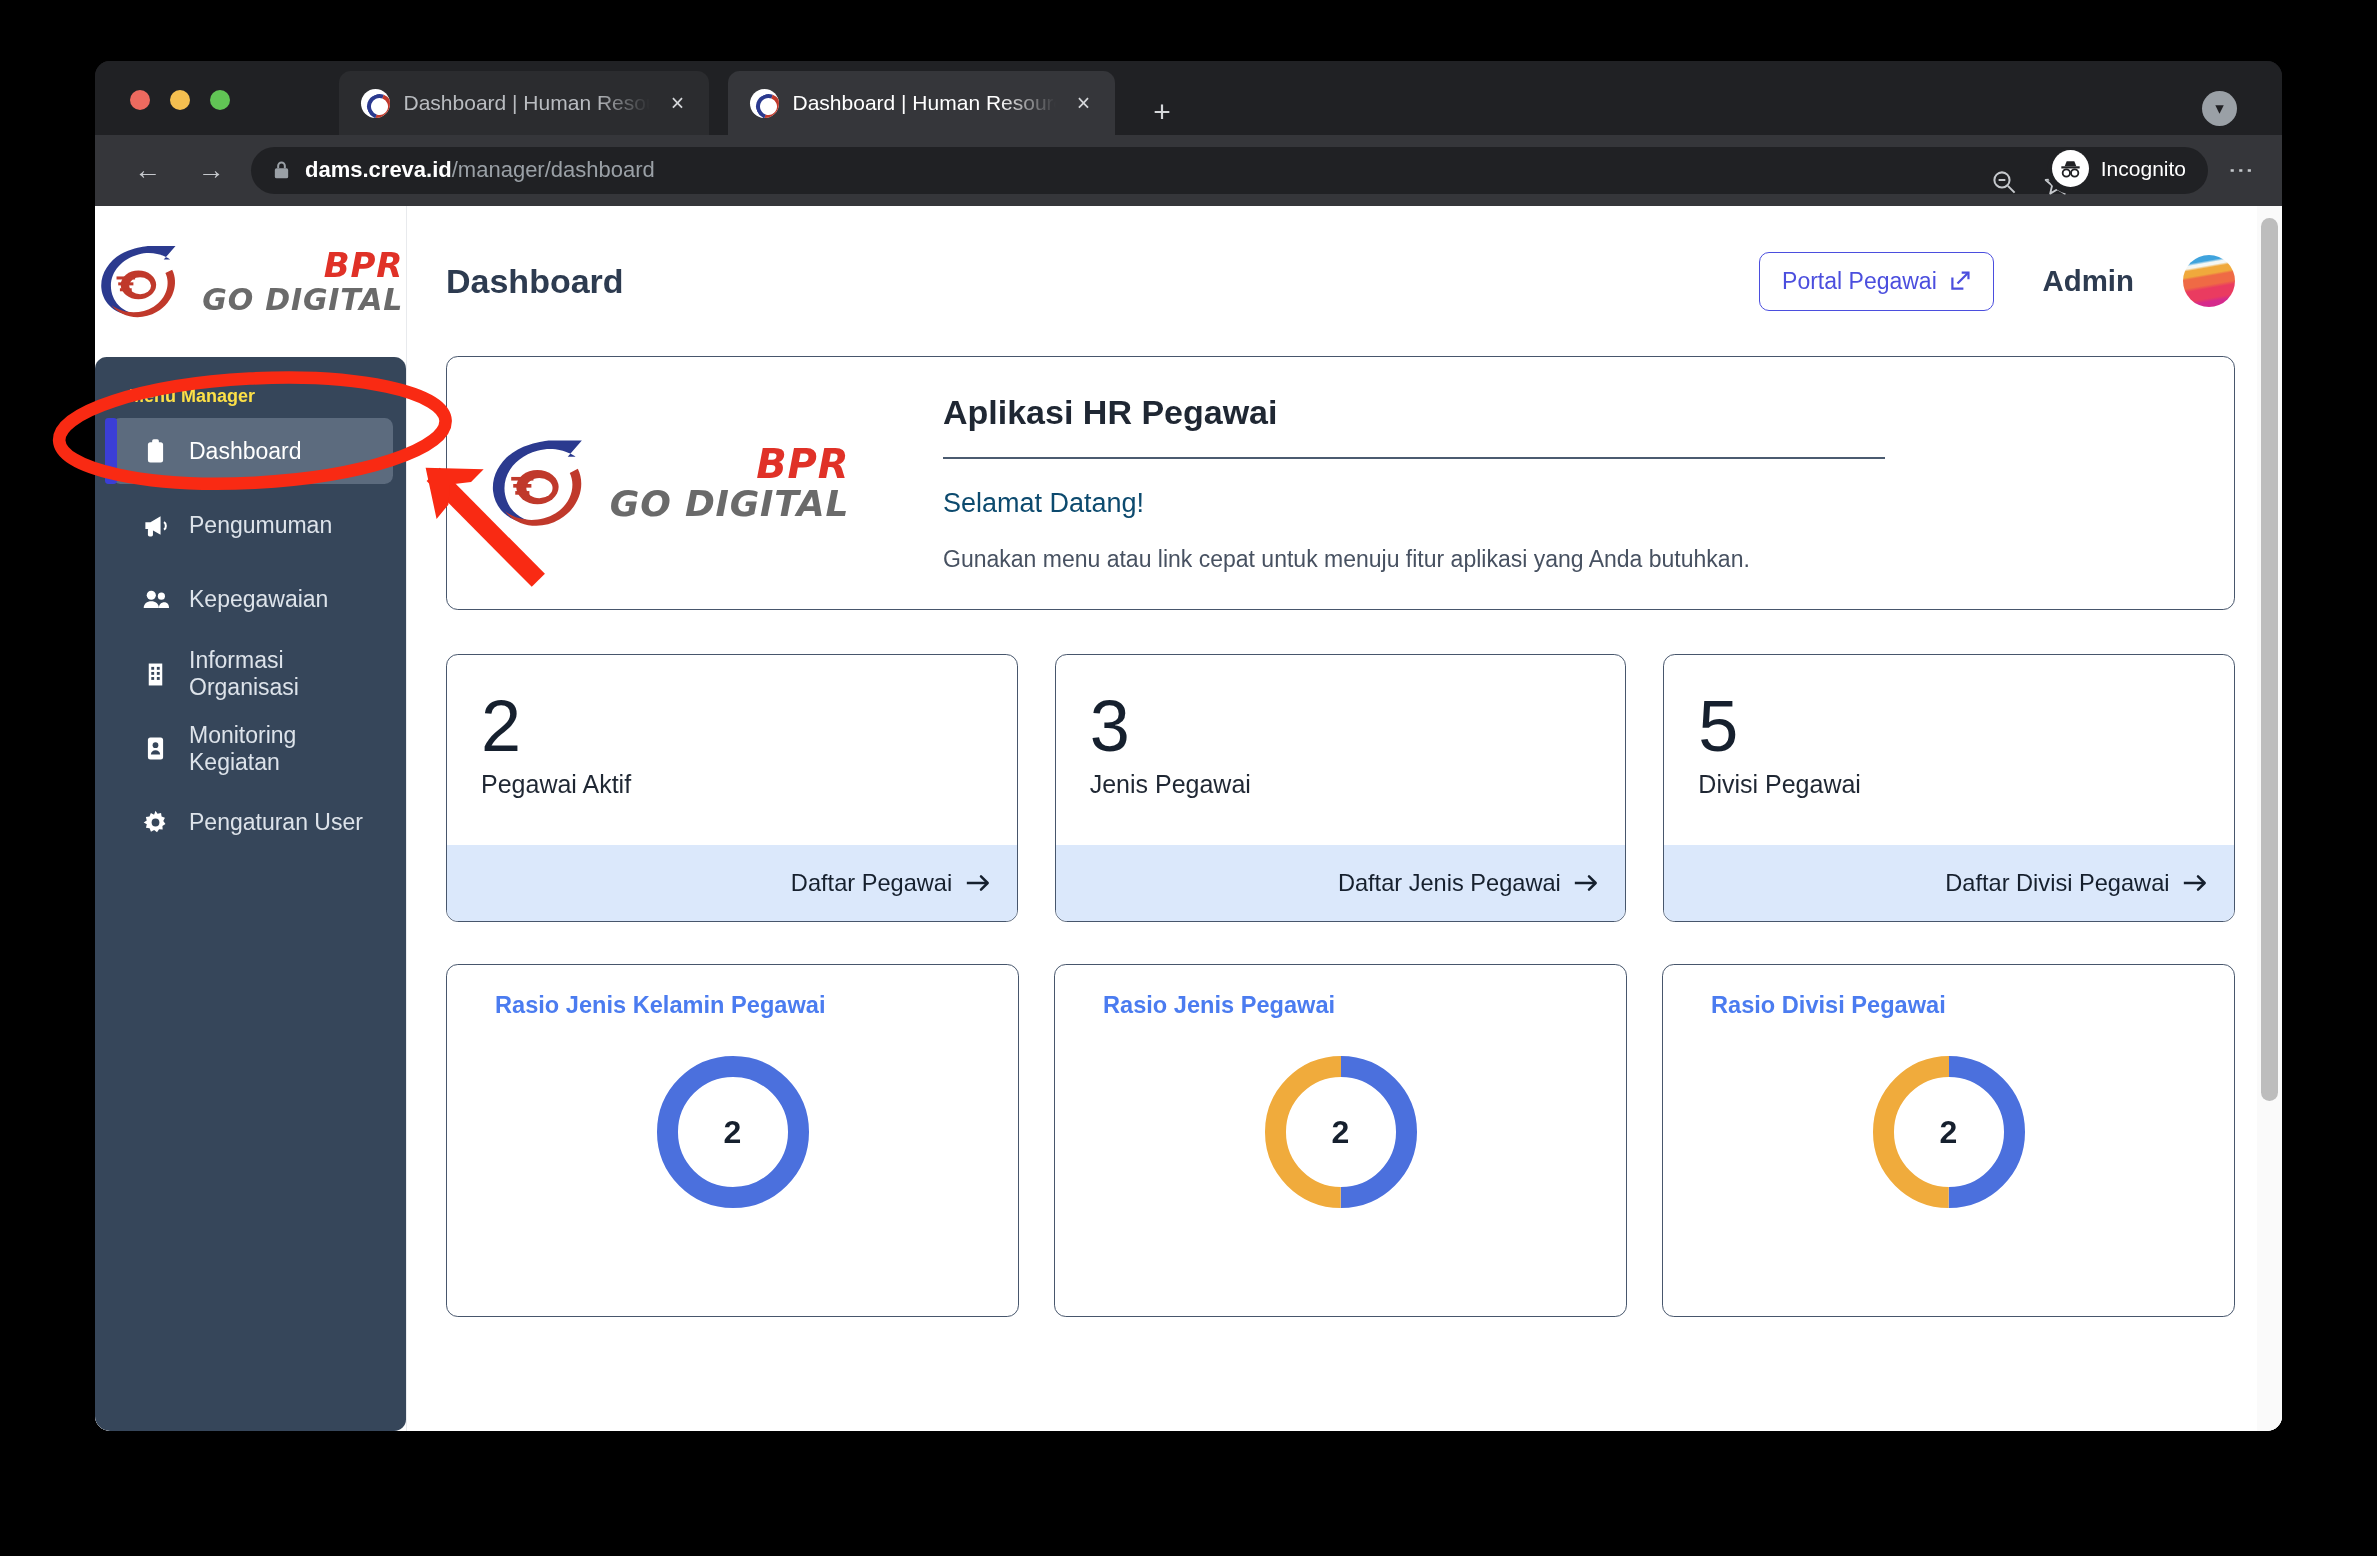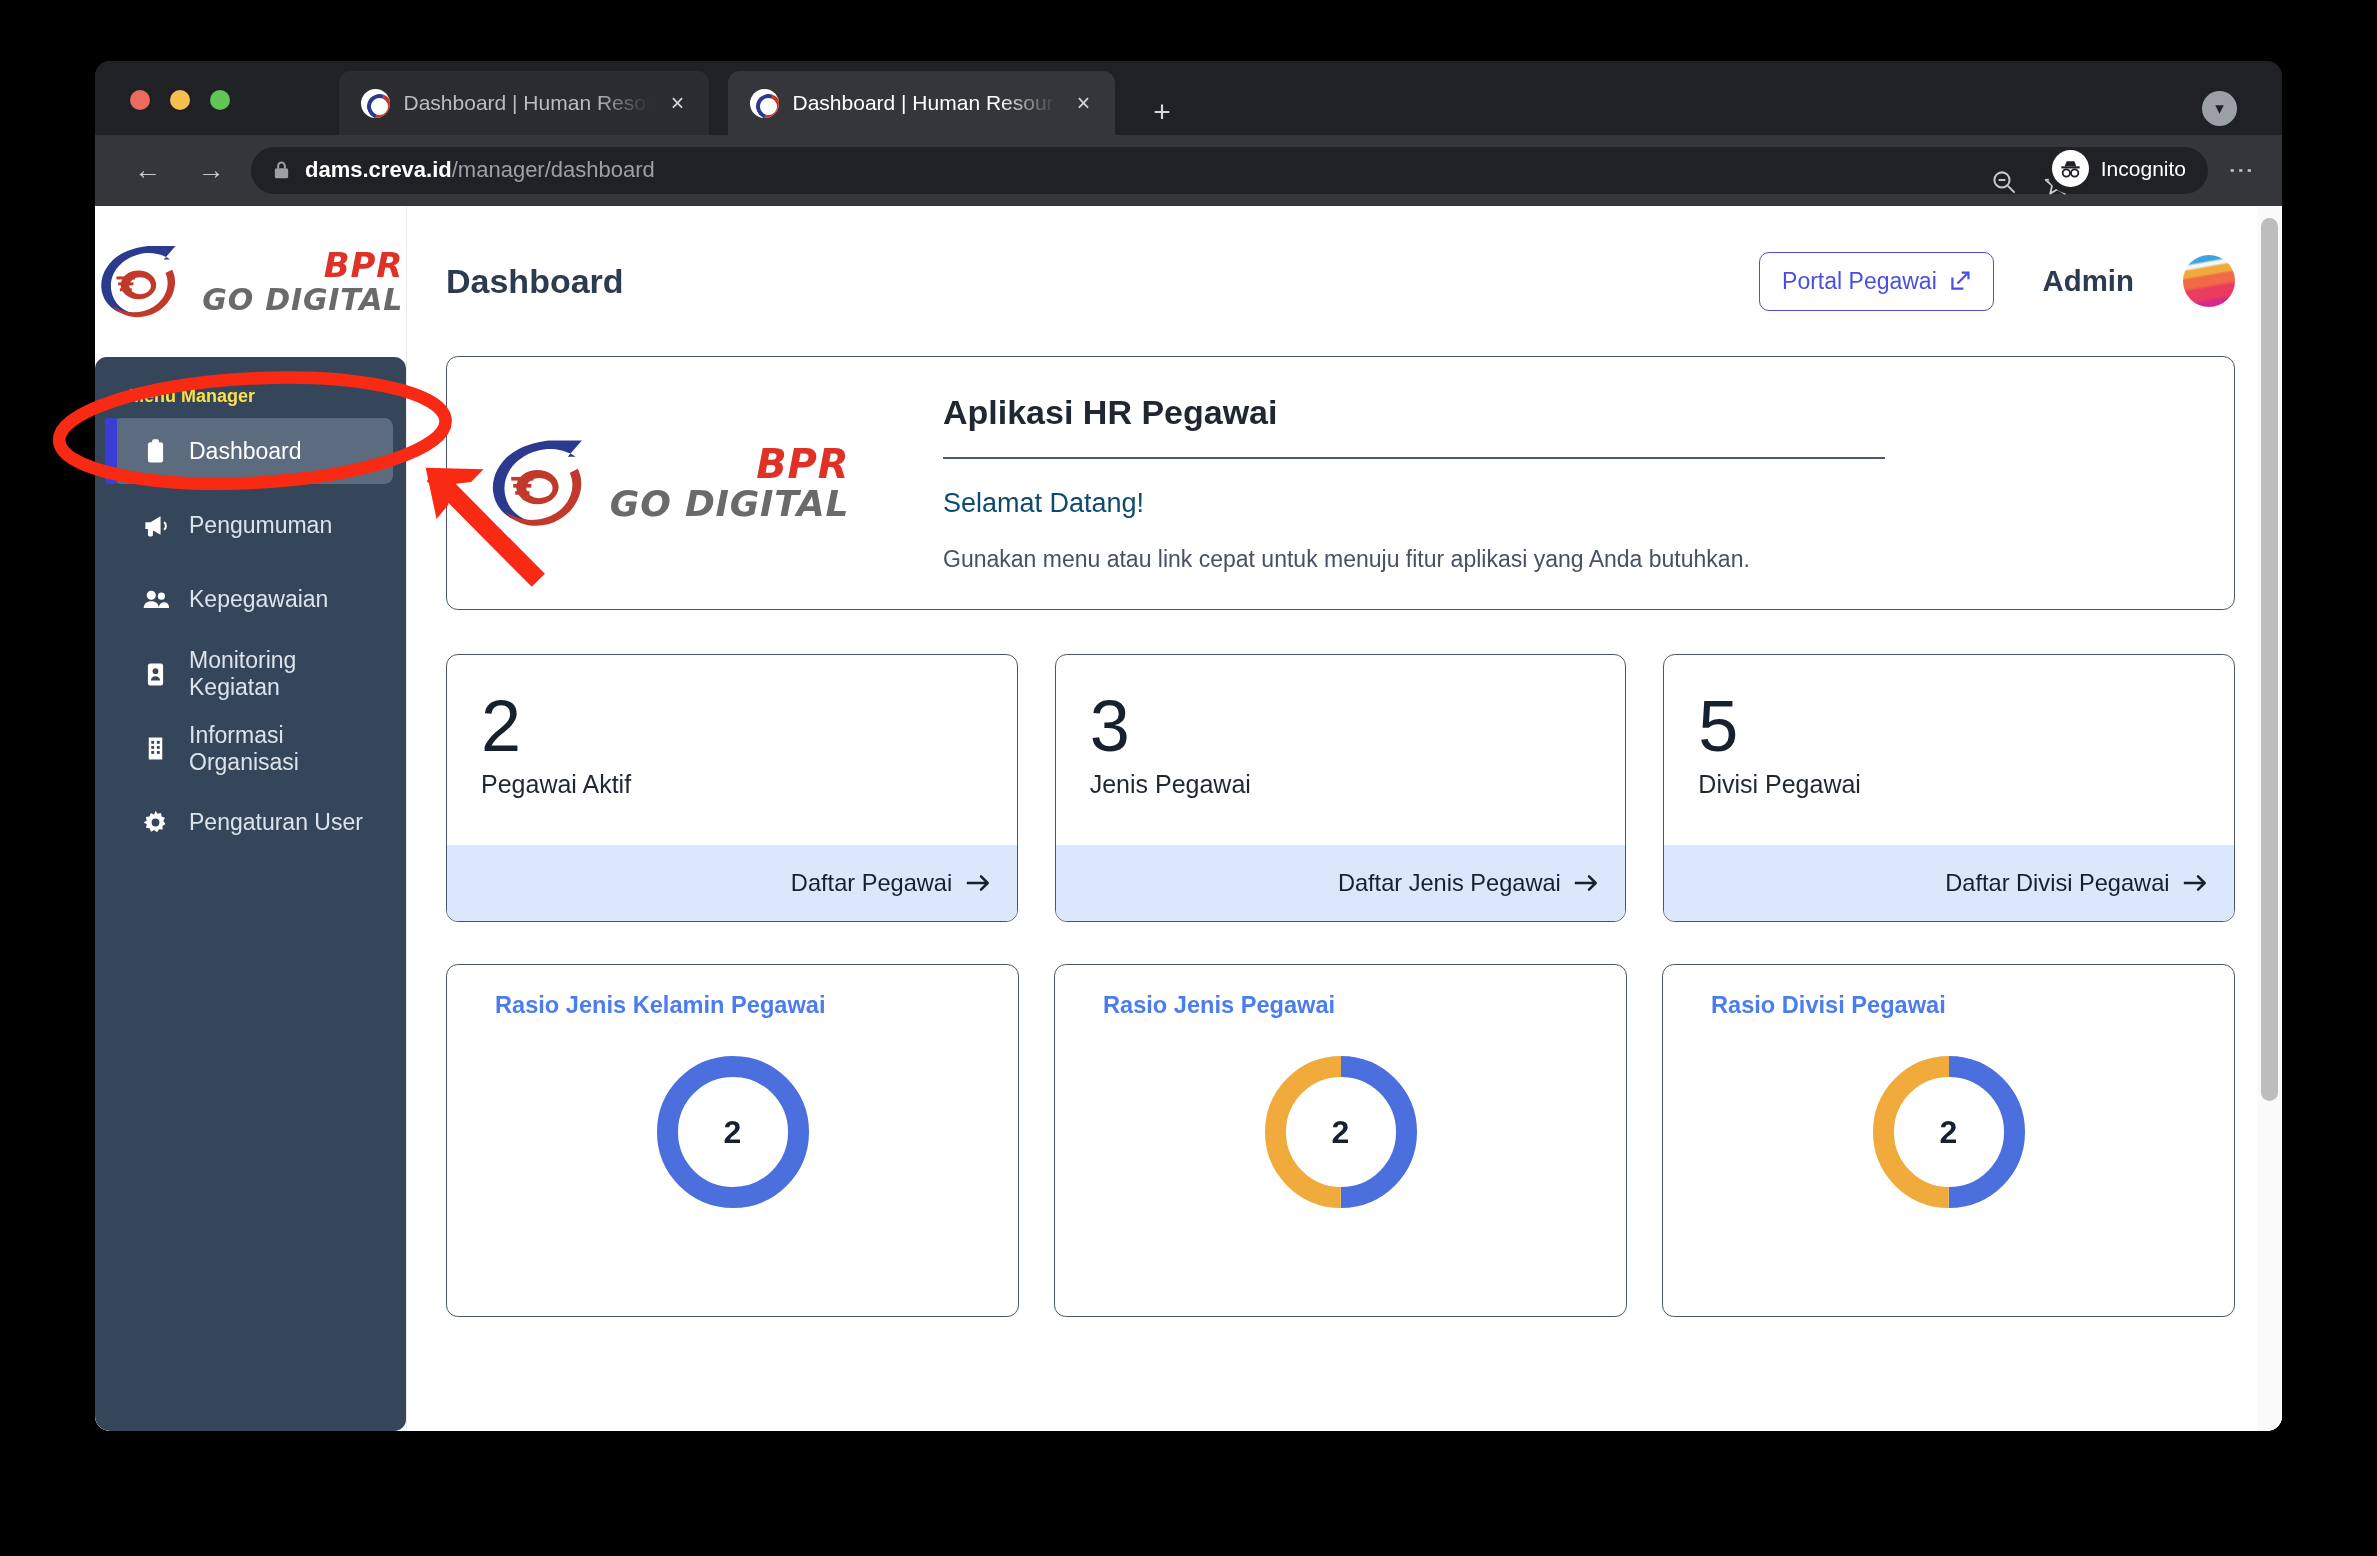--- a/index.html
+++ b/index.html
@@ -411,38 +411,38 @@
             <circle cx="11" cy="11" r="5.4" fill="#fff"></circle>
             <circle cx="23" cy="12" r="4.2" fill="#fff"></circle>
             <path d="M2 26c0-5 4-8 9-8s9 3 9 8z" fill="#fff"></path>
             <path d="M20 26c0-4 3-6.6 6.4-6.6S32 22 32 26z" fill="#fff"></path>
           </svg>
           <span>Kepegawaian</span>
         </div>
 
         <div class="menu-item">
           <svg class="menu-icon" viewBox="0 0 32 32">
-            <rect x="7" y="3" width="18" height="26" rx="3" fill="#fff"></rect>
-            <circle cx="16" cy="12" r="3.4" fill="#36465a"></circle>
-            <path d="M10.5 23c0-3 2.5-5 5.5-5s5.5 2 5.5 5z" fill="#36465a"></path>
-          </svg>
-          <span>Monitoring Kegiatan</span>
-        </div>
-
-        <div class="menu-item">
-          <svg class="menu-icon" viewBox="0 0 32 32">
             <rect x="8" y="3" width="16" height="26" fill="#fff"></rect>
             <rect x="11" y="7" width="3.4" height="3.4" fill="#36465a"></rect>
             <rect x="17.6" y="7" width="3.4" height="3.4" fill="#36465a"></rect>
             <rect x="11" y="13" width="3.4" height="3.4" fill="#36465a"></rect>
             <rect x="17.6" y="13" width="3.4" height="3.4" fill="#36465a"></rect>
             <rect x="11" y="19" width="3.4" height="3.4" fill="#36465a"></rect>
             <rect x="17.6" y="19" width="3.4" height="3.4" fill="#36465a"></rect>
           </svg>
           <span>Informasi Organisasi</span>
+        </div>
+
+        <div class="menu-item">
+          <svg class="menu-icon" viewBox="0 0 32 32">
+            <rect x="7" y="3" width="18" height="26" rx="3" fill="#fff"></rect>
+            <circle cx="16" cy="12" r="3.4" fill="#36465a"></circle>
+            <path d="M10.5 23c0-3 2.5-5 5.5-5s5.5 2 5.5 5z" fill="#36465a"></path>
+          </svg>
+          <span>Monitoring Kegiatan</span>
         </div>
 
         <div class="menu-item">
           <svg class="menu-icon" viewBox="0 0 32 32">
             <path d="M16 2l2.4 3.6 4.2-1 .6 4.3 4 1.6-2 3.8 2.6 3.4-3.6 2.4.3 4.3-4.3-.5-2.4 3.6-3.4-2.6-3.8 2-1.6-4-4.3-.6 1-4.2L2 16l3.6-2.4-1-4.2 4.3-.6 1.6-4 3.8 2z" fill="#fff"></path>
             <circle cx="16" cy="16" r="4.6" fill="#36465a"></circle>
           </svg>
           <span>Pengaturan User</span>
         </div>
       </div>

